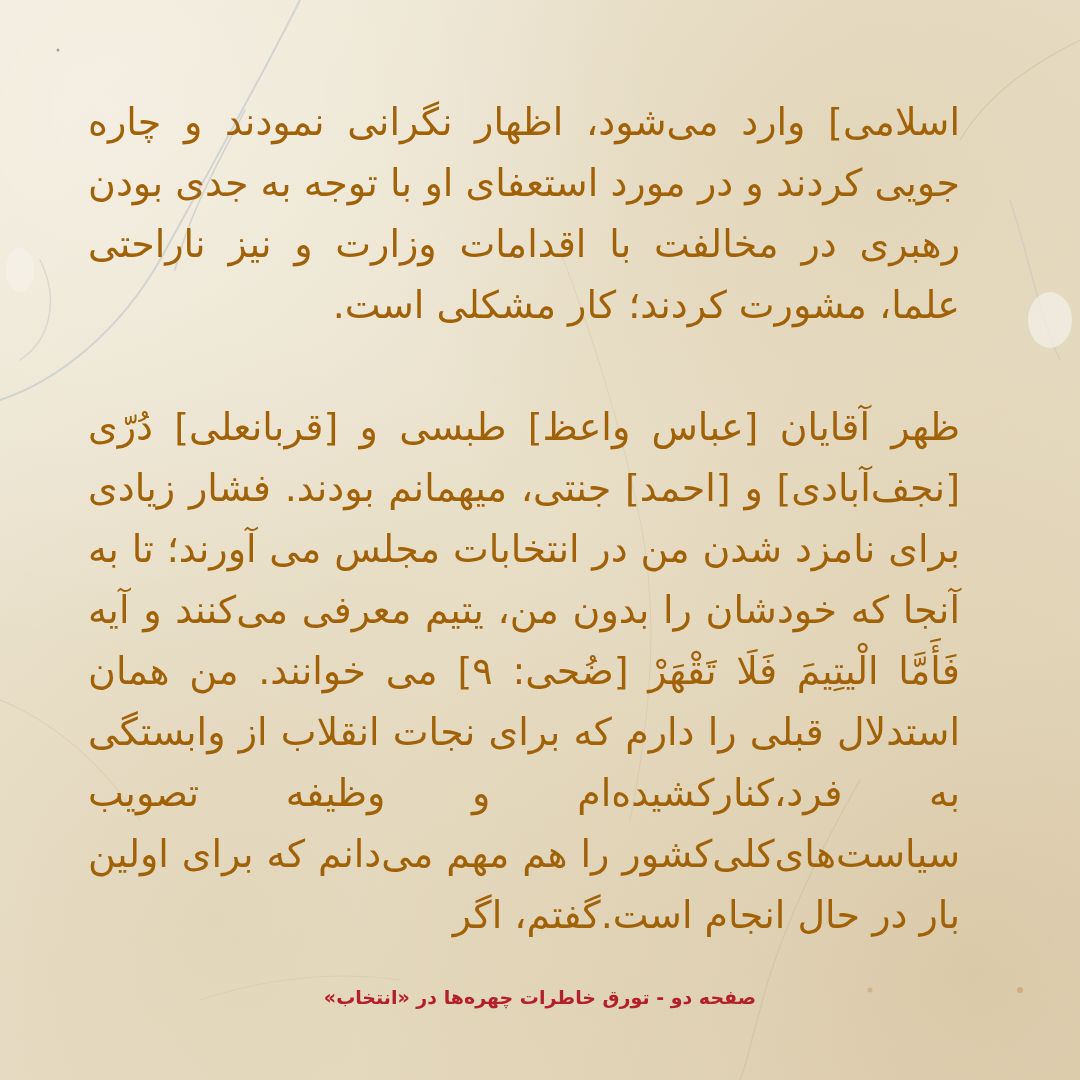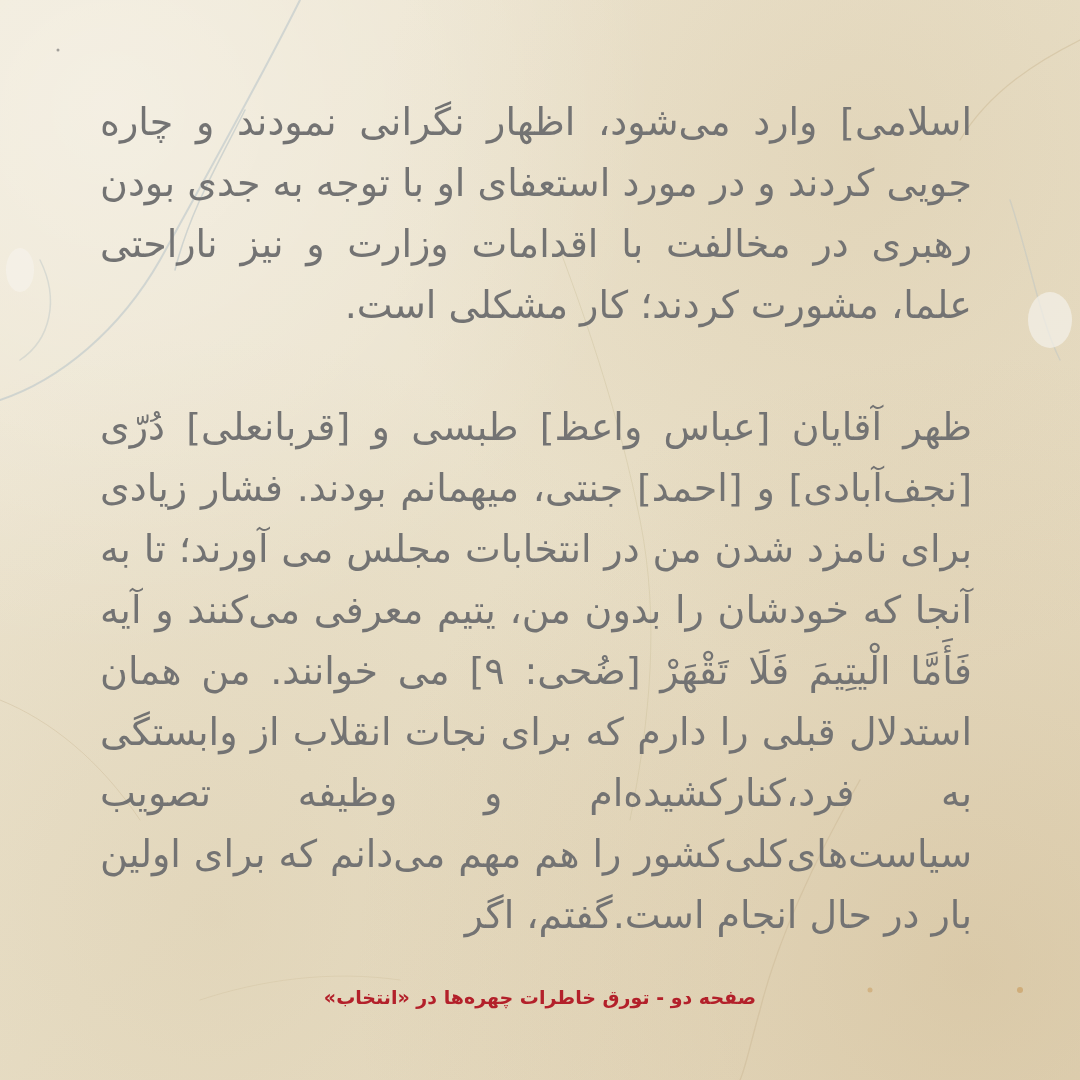--- a/index.html
+++ b/index.html
@@ -24,22 +24,21 @@
       inset: 0;
       pointer-events: none;
     }
     .page {
       position: absolute;
       left: 88px;
       top: 92px;
       width: 872px;
       direction: rtl;
       font-family: "DejaVu Sans", sans-serif;
-      color: #737373;
-      margin-left: 12px;
+      color: #a16207;
     }
     .paragraph {
       margin: 0;
       font-size: 38px;
       line-height: 61px;
       text-align: justify;
       text-align-last: right;
     }
     .paragraph-gap {
       height: 61px;

